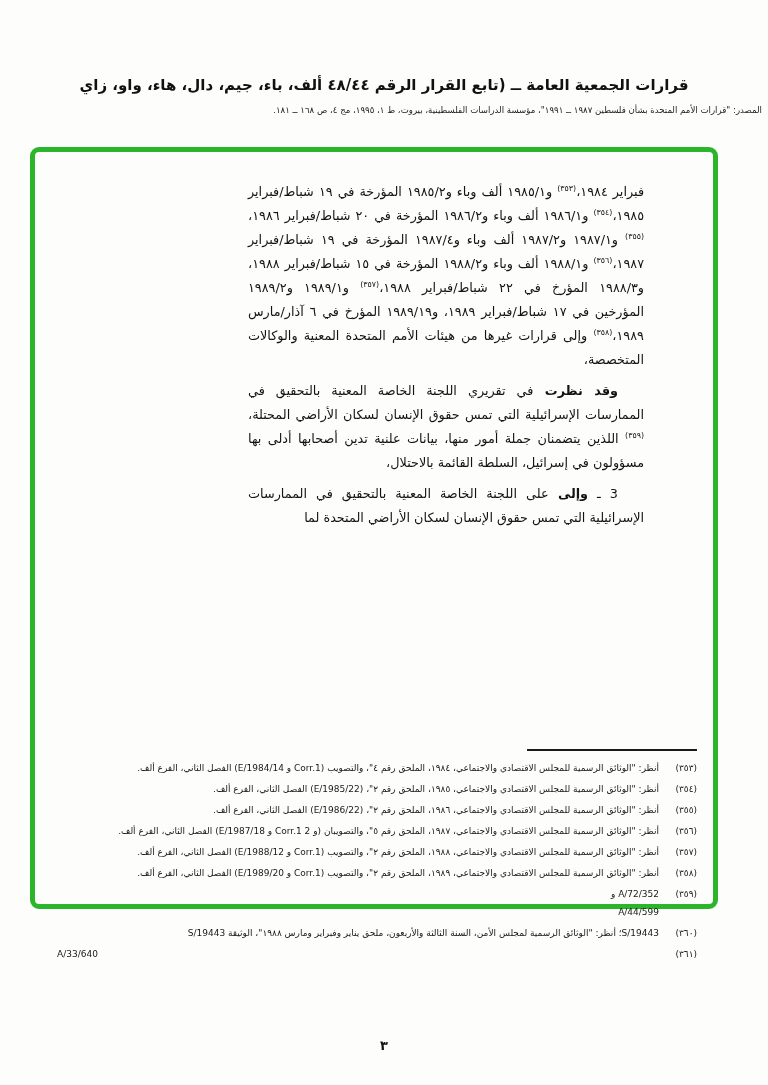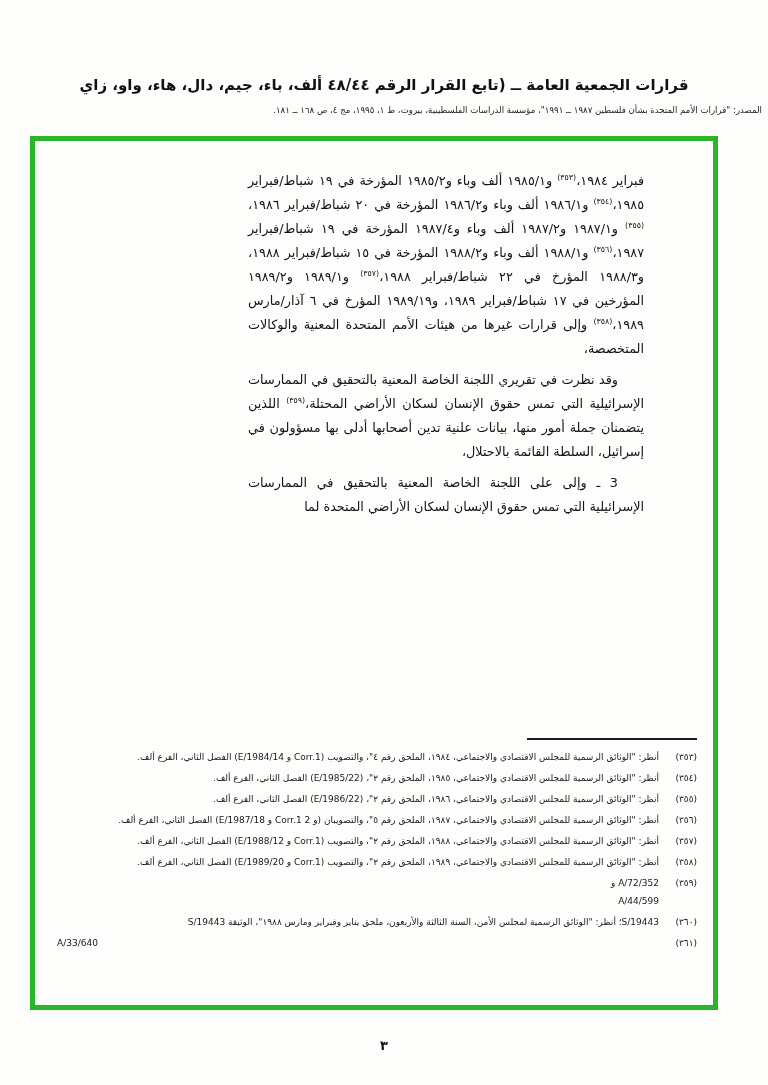--- a/index.html
+++ b/index.html
@@ -17,33 +17,33 @@
     position:absolute; top:76px; left:0; right:0;
     text-align:center; direction:rtl;
     font-size:15px; font-weight:bold; color:#111;
   }
   .hdr-source {
     position:absolute; top:105px; left:8px; right:6px;
     text-align:right; direction:rtl;
     font-size:8.6px; color:#222;
   }
   .gbox {
-    position:absolute; left:30px; top:136px;
-    width:688px; height:874px;
-    border:5px solid #2bb52b; border-radius:0;
+    position:absolute; left:30px; top:147px;
+    width:688px; height:762px;
+    border:5px solid #2bb52b; border-radius:9px;
     background:transparent;
   }
   .body-text {
     position:absolute; top:28px; right:69px; width:396px;
     direction:rtl; text-align:justify;
     font-size:12.8px; line-height:24px; color:#131313;
   }
   .para { margin-bottom:7px; }
   .para.indent { text-indent:26px; }
-  .para b { font-weight:normal; }
+  .para b { font-weight:bold; }
   sup { font-size:0.62em; vertical-align:super; line-height:0; }
   .fn-rule {
     position:absolute; top:597px; right:16px; width:170px;
     border-top:2px solid #1b1b1b;
   }
   .fns {
     position:absolute; top:607px; left:22px; right:16px;
     direction:rtl;
   }
   .fn-row {

